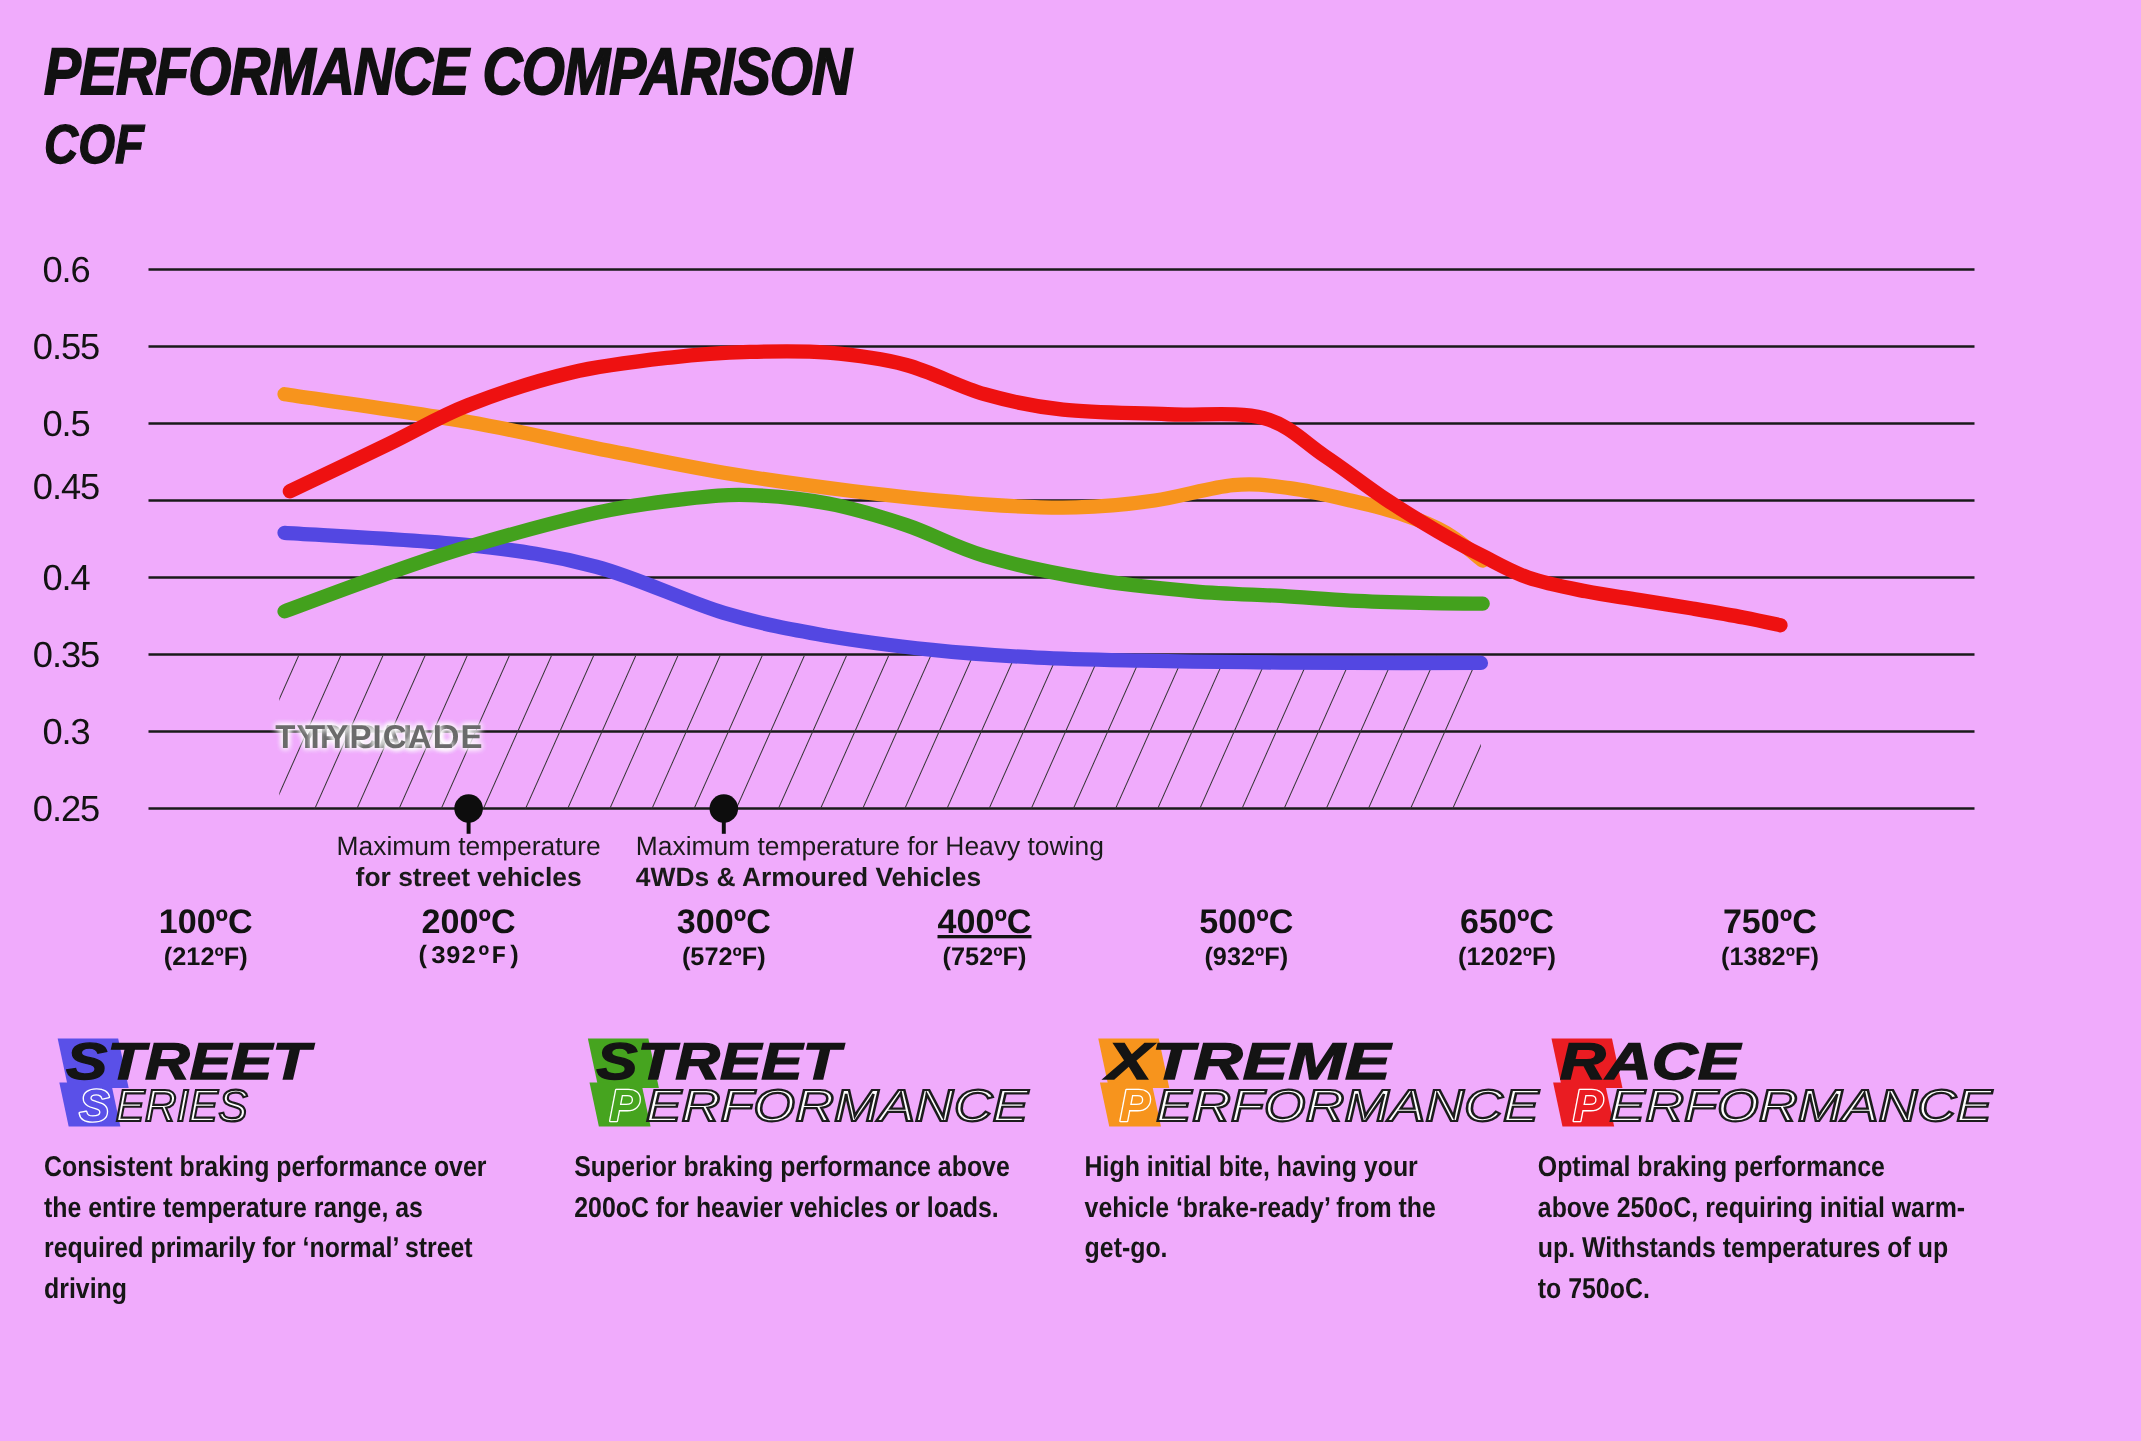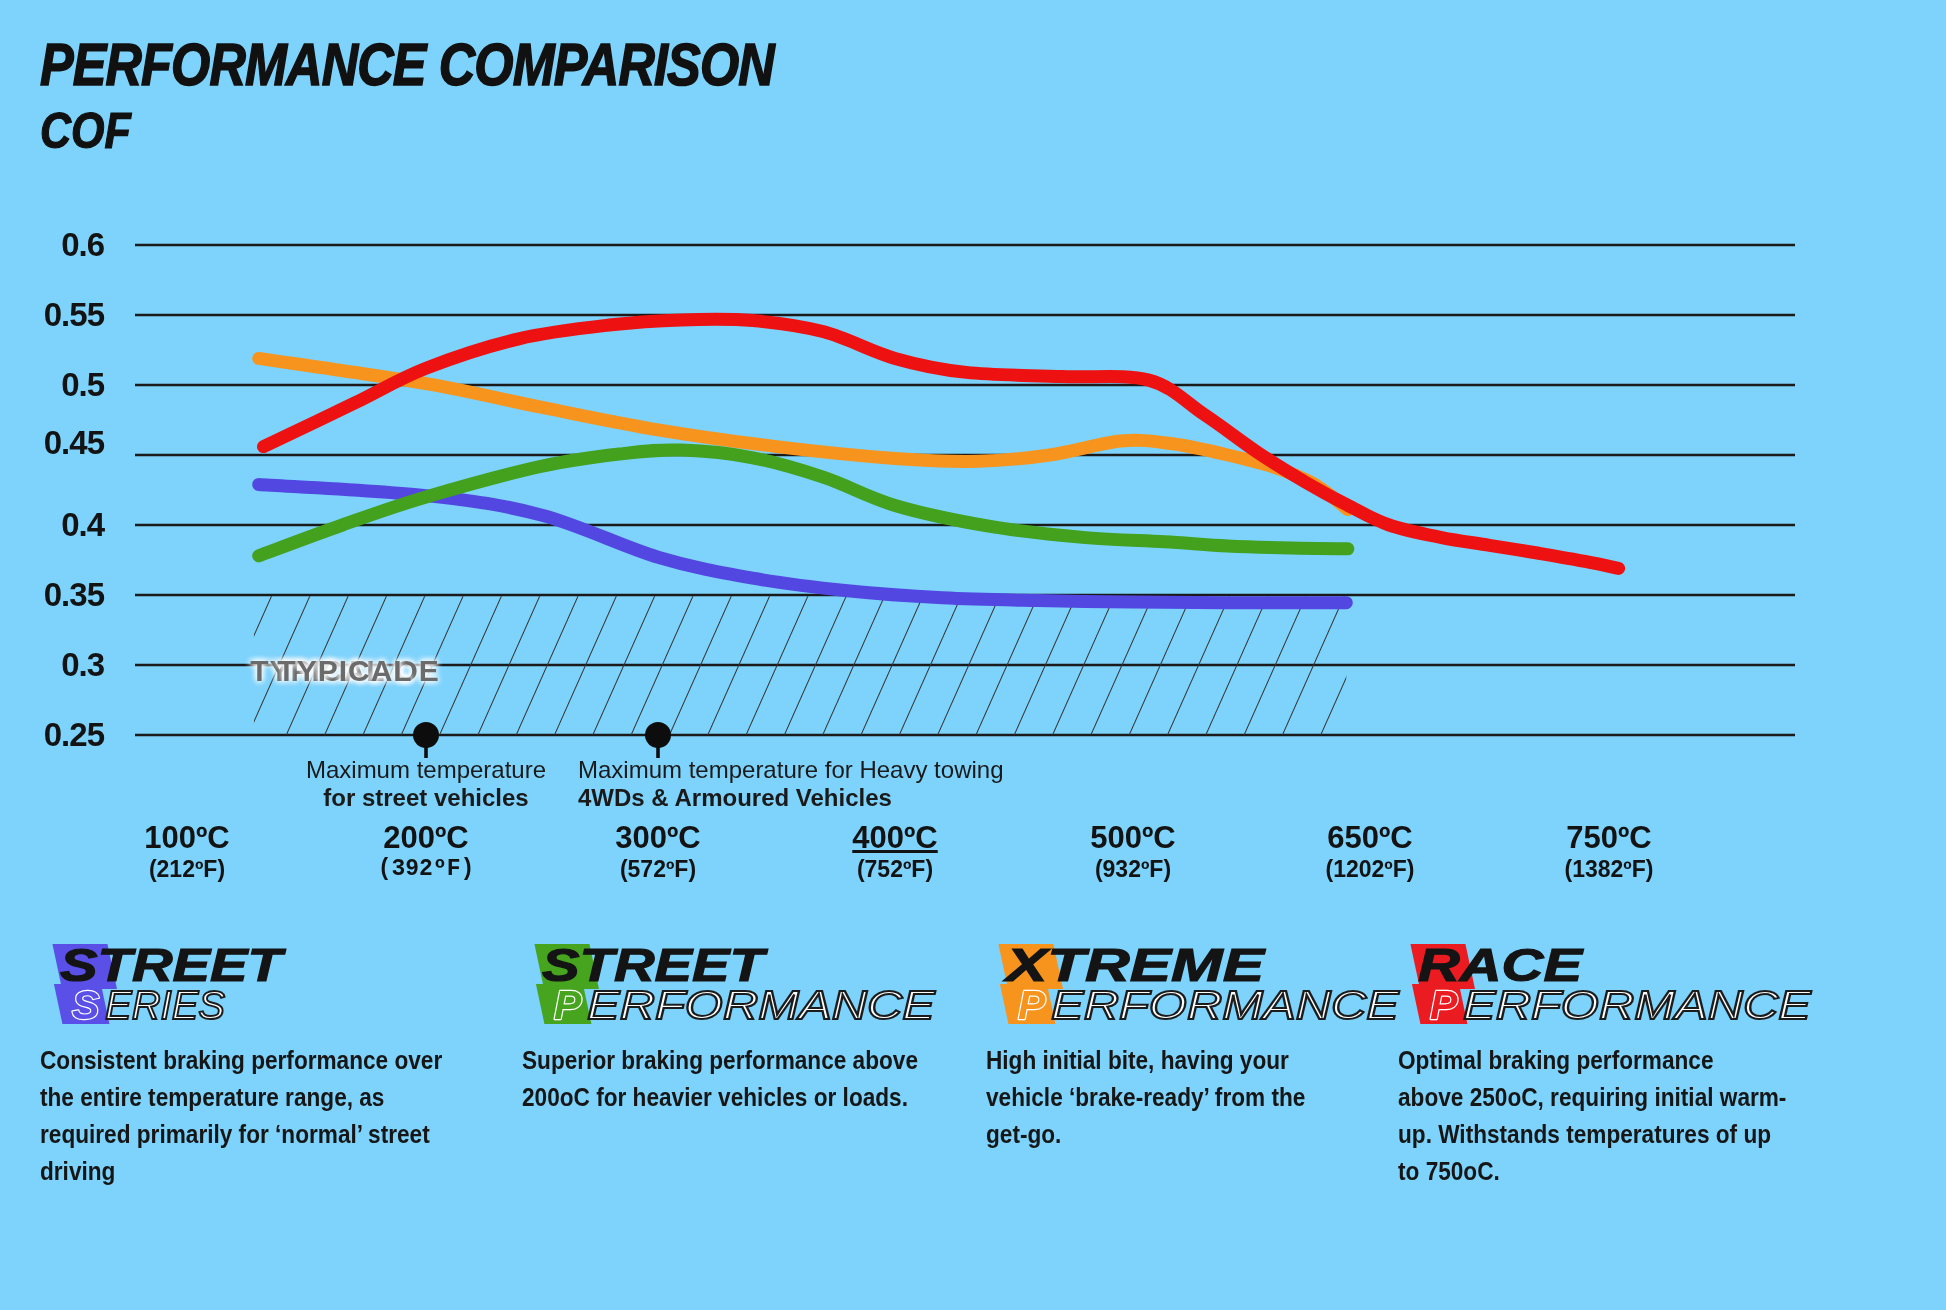--- a/index.html
+++ b/index.html
@@ -1,24 +1,24 @@
 <!DOCTYPE html>
 <html><head>
 <meta charset="utf-8">
 <style>
   html,body{margin:0;padding:0;background:#ffffff;}
-  .page{position:relative;width:1946px;height:1310px;background:#7dd3fc;overflow:hidden;
+  .page{position:relative;width:1946px;height:1310px;background:#f0abfc;overflow:hidden;
         font-family:"Liberation Sans","DejaVu Sans",sans-serif;color:#141414;}
   .page-title{position:absolute;left:40px;top:30px;font-size:60px;font-weight:700;font-style:italic;
         letter-spacing:-1px;color:#111;transform:scaleX(0.84);transform-origin:left top;
         -webkit-text-stroke:1.6px #111;white-space:nowrap;}
   .cof-title{position:absolute;left:40px;top:102px;font-size:50px;font-weight:700;font-style:italic;
         color:#111;transform:scaleX(0.86);transform-origin:left top;-webkit-text-stroke:1.2px #111;}
   #chart-svg{position:absolute;left:0;top:0;width:1946px;height:1310px;}
-  .ytick{position:absolute;width:88px;text-align:right;font-size:33px;font-weight:700;
+  .ytick{position:absolute;width:88px;text-align:center;font-size:33px;font-weight:400;
         letter-spacing:-1px;color:#131313;line-height:34px;}
   .xtick-main{position:absolute;width:200px;text-align:center;font-size:31px;font-weight:700;color:#131313;}
   .xtick-sub{position:absolute;width:200px;text-align:center;font-size:23px;font-weight:700;color:#131313;}
   .oe-line{position:absolute;width:420px;text-align:center;font-size:30px;font-weight:700;color:#6b6b6b;
         letter-spacing:1px;text-shadow:0 0 6px #fff,0 0 6px #fff,0 0 6px #fff;}
   .annot{position:absolute;font-size:24px;color:#1a1a1a;line-height:28px;white-space:nowrap;}
   .annot .bold{font-weight:700;}
   .legend-block{position:absolute;width:480px;}
   .legend-logo{position:absolute;left:0;top:0;overflow:visible;}
   .legend-desc{position:absolute;left:-4px;font-size:26px;font-weight:700;color:#161616;

